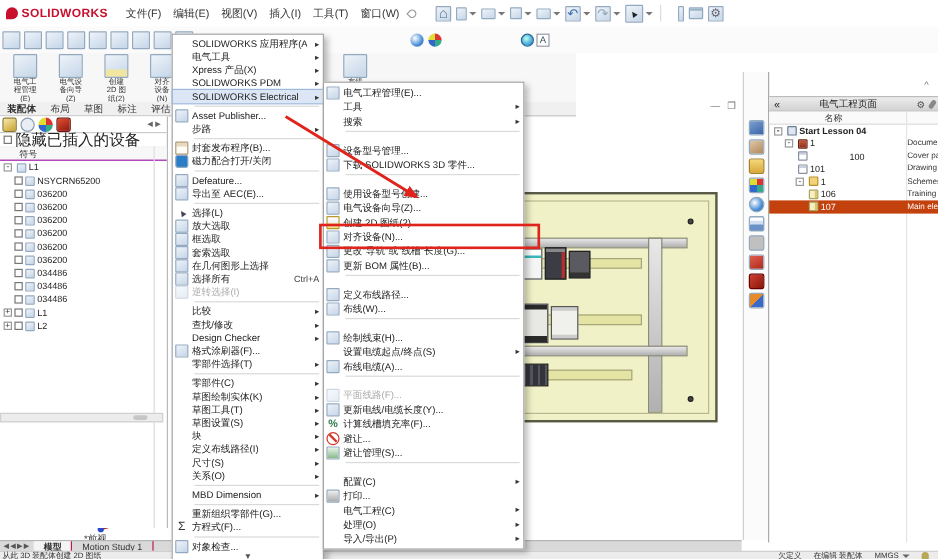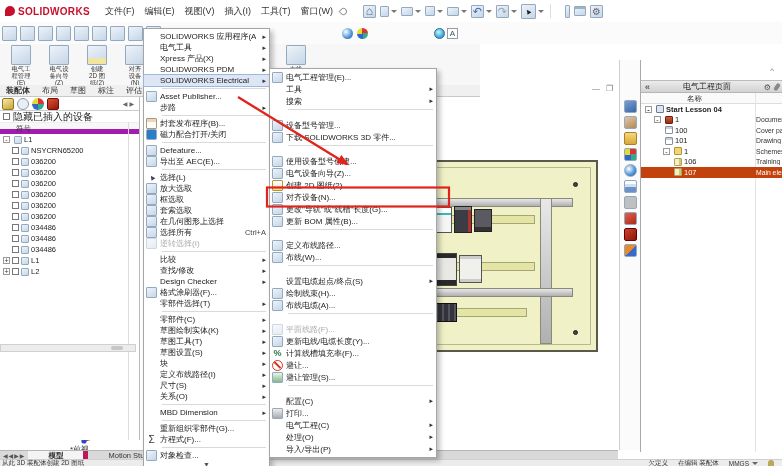--- a/index.html
+++ b/index.html
@@ -88,21 +88,21 @@
   
   #leftpanel{position:absolute;left:0;top:97px;width:140px;height:343px;background:#fff;border-right:1px solid #b9b9b9;z-index:2}
   #lp-tabs{height:14px;border-bottom:1px solid #ccc;display:flex;align-items:center;padding-left:2px;gap:3px}
   .lptab{width:12px;height:12px;border-radius:2px}
   .lp-tree{background:linear-gradient(150deg,#f6e8b0,#caa32a);border:1px solid #8a7a2a}
   .lp-prop{background:#e8eef4;border:1px solid #8a9ab0;border-radius:50%}
   .lp-conf{background:conic-gradient(#d33 0 25%,#3a8 0 50%,#36c 0 75%,#dd3 0);border-radius:50%}
   .lp-disp{background:linear-gradient(150deg,#e05030,#901810);border:1px solid #701008}
   .lp-nav{margin-left:auto;margin-right:3px;font-size:6px;color:#666;letter-spacing:2px}
   #lp-check{height:12px;display:flex;align-items:center;padding-left:3px;gap:3px;border-bottom:1px solid #eee}
-  #lp-colhead{height:11px;background:#f7f7f7;border-bottom:5px solid #a21caf;font-size:7.5px;color:#333;padding-left:16px;line-height:11px}
+  #lp-colhead{height:11px;background:#f7f7f7;border-bottom:1px solid #a21caf;font-size:7.5px;color:#333;padding-left:16px;line-height:11px}
   .cb{width:7px;height:7px;border:1px solid #777;background:#fff;flex:none;font-size:7px;line-height:6px;text-align:center;color:#222}
   .exp{width:7px;height:7px;border:1px solid #999;background:#fff;font-size:7px;line-height:5px;text-align:center;color:#333;flex:none;margin-right:2px}
   .lrow{height:11px;display:flex;align-items:center;font-size:7.5px;white-space:nowrap;overflow:hidden}
   .lt-ic{width:8px;height:8px;flex:none;margin:0 2px}
   .ic-part-cube{background:linear-gradient(135deg,#f4d84a,#caa32a);border:1px solid #8a7a1a}
   .ic-location-book{background:#7a99c8;border:1px solid #4a6a9a}
   .ic-location-doc{background:#d8dde8;border:1px solid #8a92a8}
   #lp-divider{position:absolute;left:128px;top:25px;bottom:0;width:1px;background:#ddd}
   #lp-hscroll{position:absolute;left:0;top:344px;width:136px;height:8px;background:#ececec;border:1px solid #d0d0d0;z-index:2}
   #lp-hscroll .thumb{position:absolute;left:110px;top:1px;width:12px;height:4px;background:#c6c6c6;border-radius:2px}
@@ -165,21 +165,21 @@
   .ic-project-node{background:#dfe6ee;border:1px solid #6a7a94}
   .ic-book-node{background:linear-gradient(#c85a3a,#92301a);border:1px solid #701f10}
   .ic-page-node{background:#fff;border:1px solid #8890a0;box-shadow:inset 0 2px 0 #c8d0e0}
   .ic-folder-node{background:#f2d27a;border:1px solid #b8922a}
   .ic-scheme-node{background:#f6eec6;border:1px solid #a9a45e;box-shadow:inset -2px 0 0 #d8c86a}
   .rdesc{position:absolute;left:115px;right:1px;font-size:6.8px;color:#333;overflow:hidden}
   #rp-vline{position:absolute;left:114px;top:33px;bottom:0;width:1px;background:#e4e4e4}
   
   #bottomtabs{position:absolute;left:0;top:450px;width:618px;height:10px;background:#d9d9d9;border-top:1px solid #b5b5b5;display:flex;align-items:stretch;z-index:1}
   .navarrows{font-size:6px;color:#555;display:flex;align-items:center;padding:0 3px;letter-spacing:1px}
-  .btab{font-size:7.5px;color:#333;padding:0 20px;display:flex;align-items:center;border-right:5px solid #be185d}
+  .btab{font-size:7.5px;color:#333;padding:0 8px;display:flex;align-items:center;border-right:1px solid #be185d}
   .btab.active{background:#f4f4f4;font-weight:bold}
   #statusbar{position:absolute;left:0;top:459px;width:782px;height:7px;background:#ececec;border-top:1px solid #d0d0d0;display:flex;align-items:center;font-size:6.5px;color:#333;z-index:1}
   #status-hint{margin-left:2px;white-space:nowrap}
   #status-right{margin-left:auto;display:flex;align-items:center;gap:10px;margin-right:8px;white-space:nowrap}
   .units-caret{width:0;height:0;border-left:3px solid transparent;border-right:3px solid transparent;border-top:3px solid #666}
   .bell{width:6px;height:6px;background:#b8a858;border-radius:50% 50% 0 0}
   
   #annot{position:absolute;left:0;top:0;width:782px;height:466px;z-index:30;pointer-events:none}
 </style>
 </head>
@@ -379,21 +379,21 @@
 <div id="leftpanel">
   <div id="lp-tabs">
     <span class="lptab lp-tree"></span>
     <span class="lptab lp-prop"></span>
     <span class="lptab lp-conf"></span>
     <span class="lptab lp-disp"></span>
     <span class="lp-nav">◀▶</span>
   </div>
   <div id="lp-check">
     <span class="cb"></span>
-    <span style="font-size:10px">隐藏已插入的设备</span>
+    <span style="font-size:13px">隐藏已插入的设备</span>
   </div>
   <div id="lp-colhead">符号</div>
   <div>
 
   <div class="lrow" style="padding-left: 3px;">
         <span class="exp">-</span>
 
         <span class="lt-ic mic ic-location-book"></span>
         <span>L1</span>
       </div>
@@ -506,21 +506,21 @@
         <span class="rt-ic mic ic-project-node"></span>
         <span>Start Lesson 04</span>
         <span class="rdesc"></span>
       </div>
       <div class="rrow" style="padding-left: 13px;">
         <span class="exp">-</span>
         <span class="rt-ic mic ic-book-node"></span>
         <span>1</span>
         <span class="rdesc">Document boo</span>
       </div>
-      <div class="rrow" style="padding-left: 22px;">
+      <div class="rrow" style="padding-left: 22px; gap: 33px;">
 
         <span class="rt-ic mic ic-page-node"></span>
         <span>100</span>
         <span class="rdesc">Cover page fo</span>
       </div>
       <div class="rrow" style="padding-left: 22px;">
 
         <span class="rt-ic mic ic-page-node"></span>
         <span>101</span>
         <span class="rdesc">Drawing list</span>
@@ -937,30 +937,30 @@
         <span class="mi-sc"></span>
 
       </div>
       <div class="mi sep">
         
         
         
         
       </div>
       <div class="mi">
-        <span class="mi-ic"></span>
-        <span class="mi-lb">设置电缆起点/终点(S)</span>
-        <span class="mi-sc"></span>
-        <span class="mi-ar">▸</span>
-      </div>
-      <div class="mi">
         <span class="mi-ic mic ic-route-harness"></span>
         <span class="mi-lb">绘制线束(H)...</span>
         <span class="mi-sc"></span>
 
+      </div>
+      <div class="mi">
+        <span class="mi-ic"></span>
+        <span class="mi-lb">设置电缆起点/终点(S)</span>
+        <span class="mi-sc"></span>
+        <span class="mi-ar">▸</span>
       </div>
       <div class="mi">
         <span class="mi-ic mic ic-route-cables"></span>
         <span class="mi-lb">布线电缆(A)...</span>
         <span class="mi-sc"></span>
 
       </div>
       <div class="mi sep">
         
         

